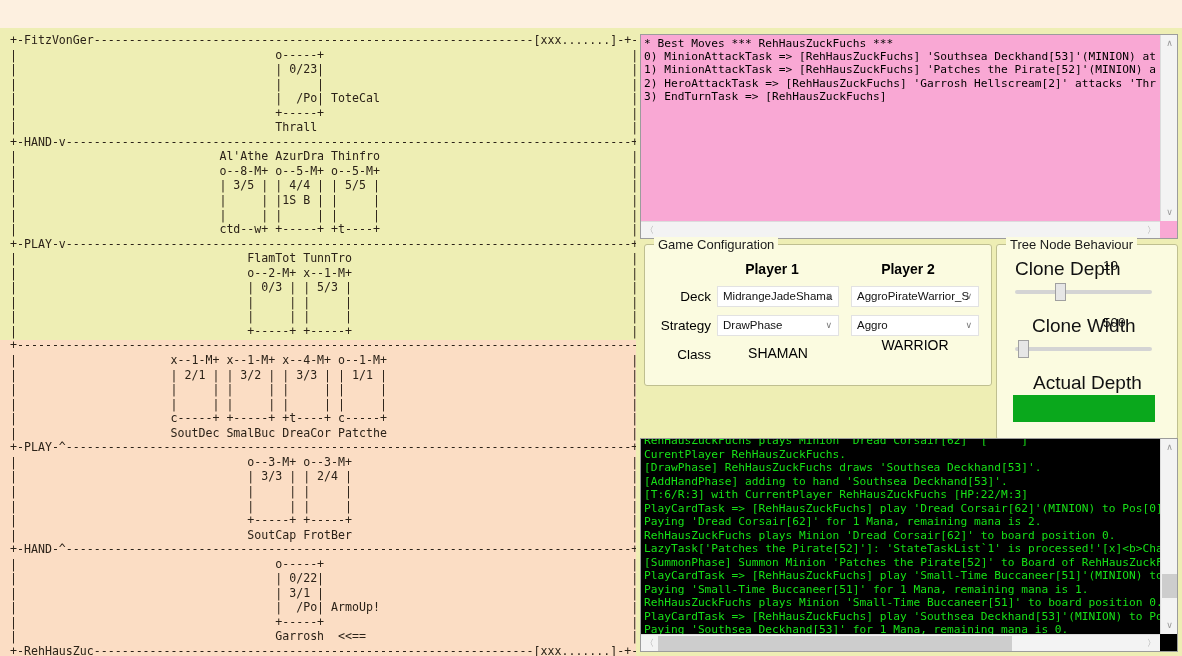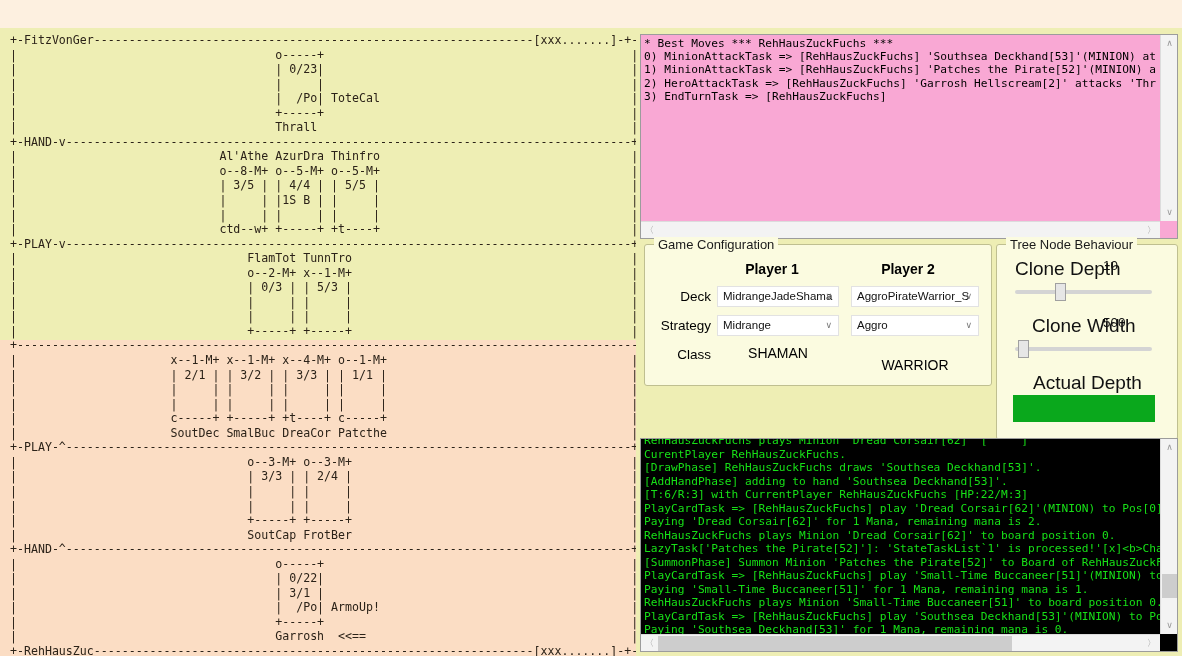--- a/index.html
+++ b/index.html
@@ -365,31 +365,31 @@
         <span>MidrangeJadeShama</span>
         <span class="chev">∨</span>
       </div>
       <div class="combo" style="left:206px;top:41px;width:128px;">
         <span>AggroPirateWarrior_S</span>
         <span class="chev">∨</span>
       </div>
 
       <div class="cfg-lbl" style="left:4px;top:73px;width:62px;">Strategy</div>
       <div class="combo" style="left:72px;top:70px;width:122px;">
-        <span>Midrange</span>
+        <span>DrawPhase</span>
         <span class="chev">∨</span>
       </div>
       <div class="combo" style="left:206px;top:70px;width:128px;">
         <span>Aggro</span>
         <span class="chev">∨</span>
       </div>
 
       <div class="cfg-lbl" style="left:4px;top:102px;width:62px;">Class</div>
       <div class="cfg-val" style="left:72px;top:100px;width:122px;">SHAMAN</div>
-      <div class="cfg-val" style="left:206px;top:112px;width:128px;">WARRIOR</div>
+      <div class="cfg-val" style="left:206px;top:92px;width:128px;">WARRIOR</div>
     </div>
 
 
     <div class="groupbox gb-tree">
       <div class="gb-title">Tree Node Behaviour</div>
 
       <div class="tree-lbl" style="left:18px;top:13px;">Clone Depth</div>
       <div class="tree-val" style="left:106px;top:13px;">10</div>
       <div class="slider" style="left:18px;top:38px;width:137px;">
         <div class="track"></div>

